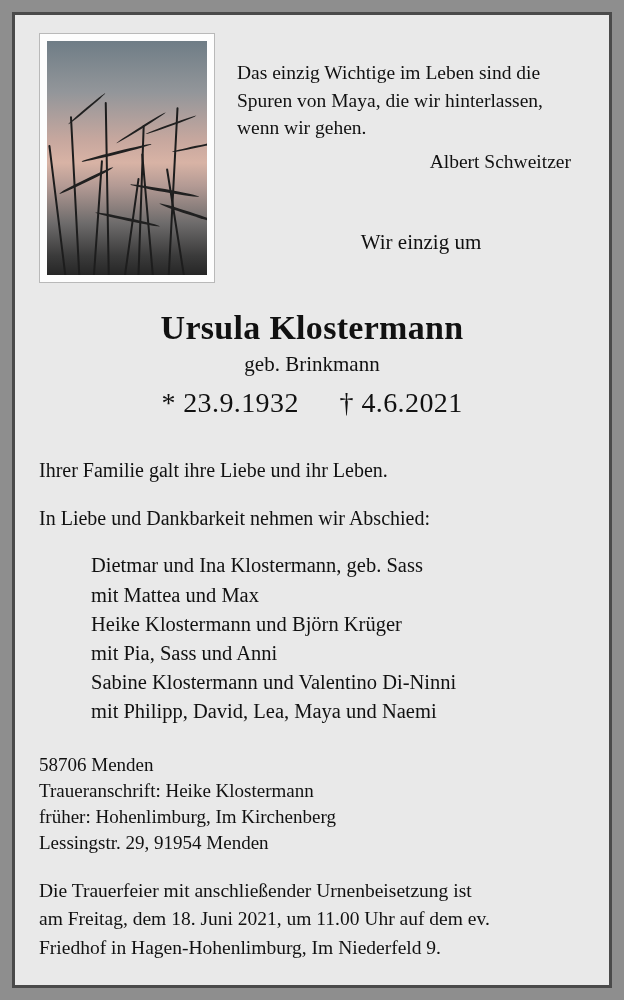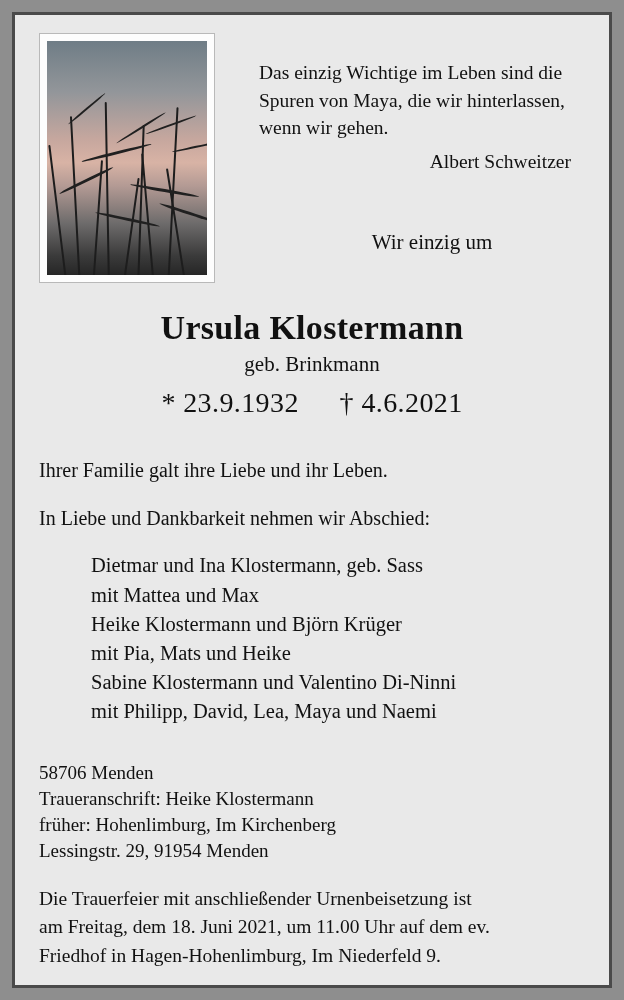--- a/index.html
+++ b/index.html
@@ -30,21 +30,20 @@
     width: 100%;
     height: 100%;
     box-sizing: border-box;
     padding: 18px 24px 10px 24px;
   }
 
   
   .top {
     display: flex;
     align-items: flex-start;
-    gap: 22px;
   }
   .photo-frame {
     width: 176px;
     height: 250px;
     background: #fdfdfd;
     border: 1px solid #b9b9b9;
     box-sizing: border-box;
     padding: 7px;
     flex: 0 0 auto;
   }
@@ -142,21 +141,21 @@
   .family {
     margin-top: 1px;
     padding-left: 52px;
     font-size: 20.5px;
     line-height: 1.42;
   }
   .family div {
     white-space: nowrap;
   }
   .address {
-    margin-top: 34px;
+    margin-top: 26px;
     font-size: 19px;
     line-height: 1.36;
   }
   .funeral {
     margin-top: 22px;
     font-size: 19.5px;
     line-height: 1.44;
     text-align: justify;
   }
   .funeral div:last-child {
@@ -215,21 +214,21 @@
     </div>
 
     <div class="body-text">
       <div class="line">Ihrer Familie galt ihre Liebe und ihr Leben.</div>
       <div class="line">In Liebe und Dankbarkeit nehmen wir Abschied:</div>
 
       <div class="family">
         <div>Dietmar und Ina Klostermann, geb. Sass</div>
         <div>mit Mattea und Max</div>
         <div>Heike Klostermann und Björn Krüger</div>
-        <div>mit Pia, Mats und Heike</div>
+        <div>mit Pia, Sass und Anni</div>
         <div>Sabine Klostermann und Valentino Di-Ninni</div>
         <div>mit Philipp, David, Lea, Maya und Naemi</div>
       </div>
 
       <div class="address">
         <div>58706 Menden</div>
         <div>Traueranschrift: Heike Klostermann</div>
         <div>früher: Hohenlimburg, Im Kirchenberg</div>
         <div>Lessingstr. 29, 91954 Menden</div>
       </div>

